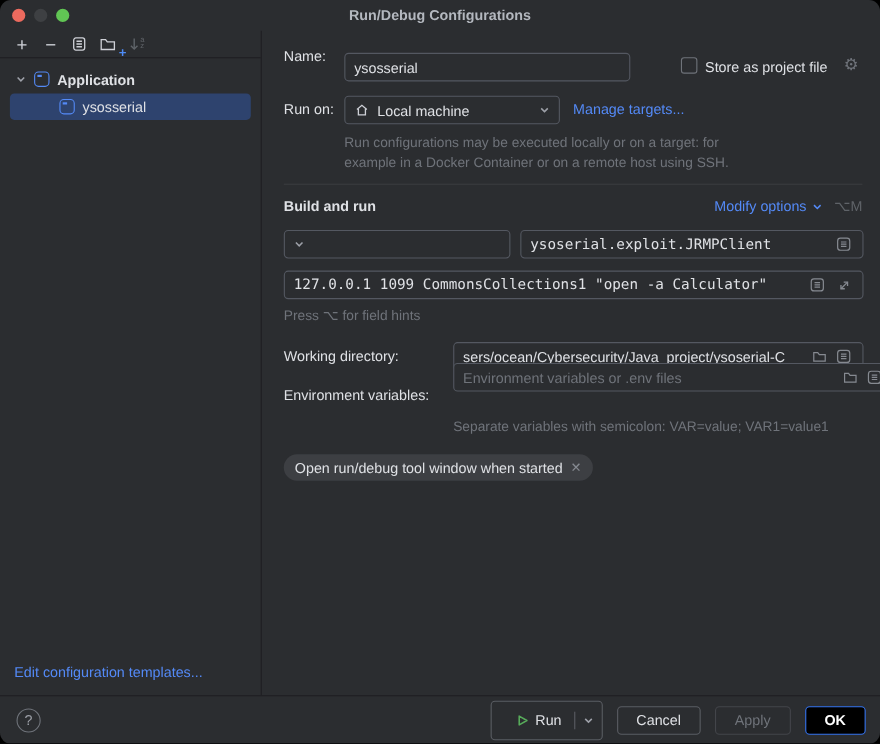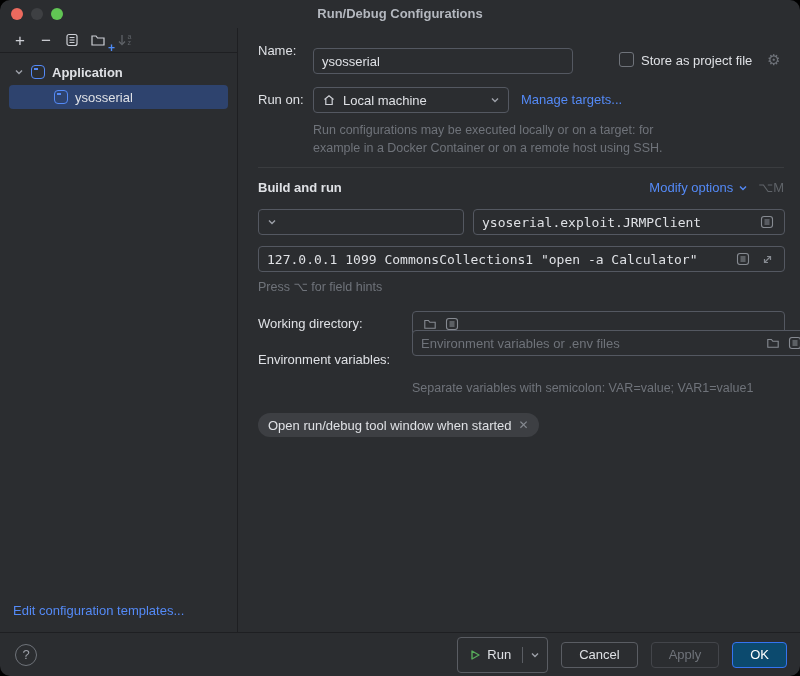--- a/index.html
+++ b/index.html
@@ -63,22 +63,22 @@
   
   .footer{position:absolute;left:0;right:0;bottom:0;height:44px;
     border-top:1px solid #1e1f22;display:flex;align-items:center;}
   .help{width:22px;height:22px;border:1.5px solid #6f737a;border-radius:50%;
     margin-left:15px;display:flex;align-items:center;justify-content:center;
     color:#9da0a8;font-size:13px;cursor:pointer;}
   .btns{margin-left:auto;display:flex;gap:13px;padding-right:13px;align-items:center;}
   .btn{height:26px;border:1px solid #5a5d63;border-radius:4px;background:transparent;
     color:#dfe1e5;font-family:inherit;font-size:13px;padding:0 17px;cursor:pointer;}
   .btn.disabled{border-color:#43454a;color:#6f737a;cursor:default;}
-  .btn.primary{background:#0c4a6e;border-color:#3574f0;color:#fff;font-weight:normal;}
-  .split{display:flex;align-items:center;border:1px solid #5a5d63;border-radius:4px;height:36px;}
+  .btn.primary{background:#000000;border-color:#3574f0;color:#fff;font-weight:bold;}
+  .split{display:flex;align-items:center;border:1px solid #5a5d63;border-radius:4px;height:36px;padding-left:11px;}
   .split .runpart{display:flex;align-items:center;gap:6px;padding:0 11px;cursor:pointer;}
   .split .divider{width:1px;height:16px;background:#5a5d63;}
   .split .arrow{padding:0 7px;cursor:pointer;display:flex;align-items:center;}
   svg{display:block;}
 </style>
 </head>
 <body>
 
 <div class="window">
 
@@ -221,20 +221,21 @@
           <path d="M6 3.5 H9.5 V7"></path>
           <path d="M3.5 6 V9.5 H7"></path>
         </svg>
       </span>
     </div>
 
     <span class="abs dim" style="left:19px;top:251px;font-size:12.5px">Press ⌥ for field hints</span>
 
     <span class="abs lbl" style="left:19px;top:288px">Working directory:</span>
     <div class="abs field" style="left:173px;top:283px;width:373px">
+      <input value="sers/ocean/Cybersecurity/Java_project/ysoserial-C" style="">
       <span class="icon-btn" style="margin-right:4px">
         <svg width="14" height="14" viewBox="0 0 14 14" fill="none" stroke="#868a91" stroke-width="1.1">
           <path d="M1.8 3.5 h3.6 l1.4 1.8 H12.2 v6 H1.8 z"></path>
         </svg>
       </span>
       <span class="icon-btn">
         <svg width="14" height="14" viewBox="0 0 14 14" fill="none" stroke="#868a91" stroke-width="1.1">
           <rect x="1.5" y="1.5" width="11" height="11" rx="2.5"></rect>
           <line x1="4.5" y1="5" x2="9.5" y2="5"></line>
           <line x1="4.5" y1="7" x2="9.5" y2="7"></line>

